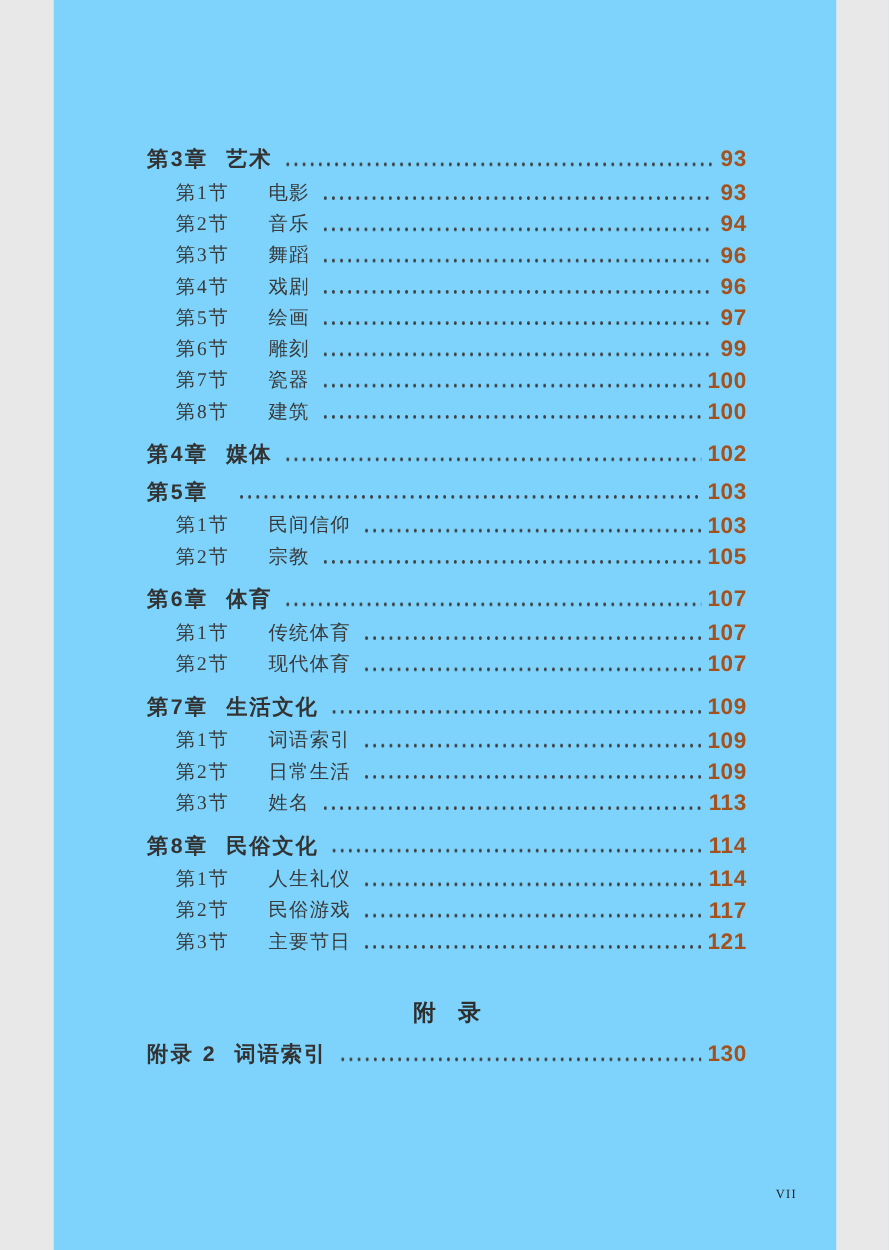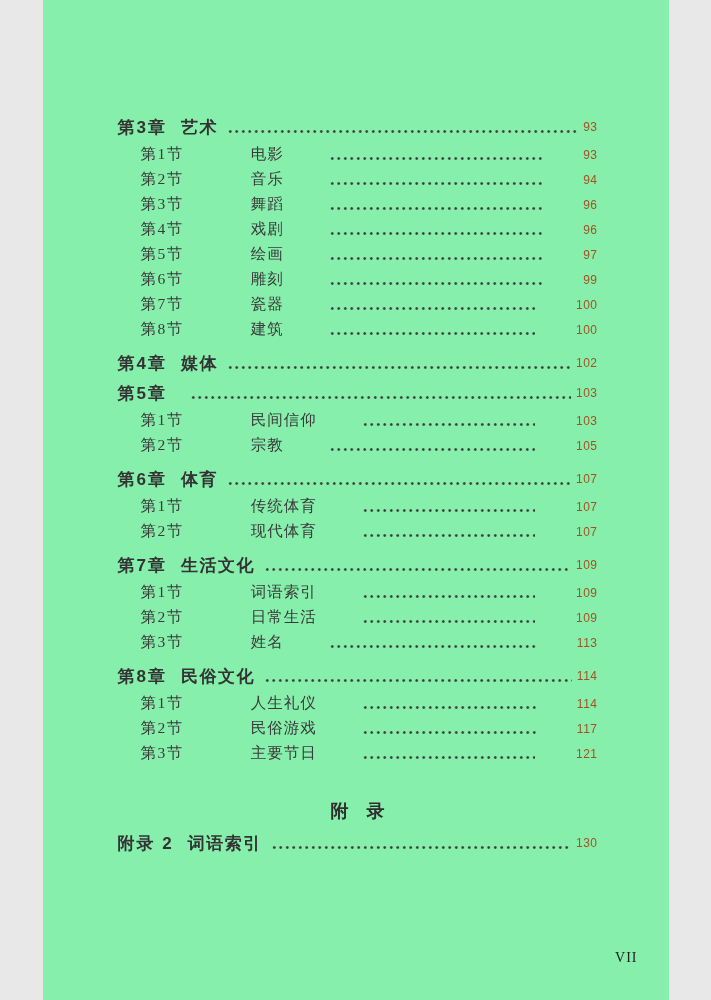--- a/index.html
+++ b/index.html
@@ -5,21 +5,21 @@
   html, body {
     margin: 0;
     padding: 0;
     background: #e8e8e8;
   }
   .page {
     position: relative;
     width: 626px;
     height: 1000px;
     margin: 0 auto;
-    background: #86efac;
+    background: #7dd3fc;
     overflow: hidden;
     font-family: "Liberation Serif", serif;
   }
   .toc {
     padding: 112px 71px 0 75px;
   }
   .row {
     display: flex;
     align-items: center;
   }
@@ -41,21 +41,20 @@
     white-space: nowrap;
   }
   
   .sec {
     height: 25px;
     padding-left: 23px;
     font-family: "Liberation Serif", serif;
     font-weight: normal;
     font-size: 15.5px;
     color: #3a3a3a;
-    gap: 36px;
   }
   .sec .label {
     letter-spacing: 1.5px;
     margin-right: 13px;
     white-space: nowrap;
   }
   .sec .title {
     letter-spacing: 1px;
     white-space: nowrap;
     margin-left: 18px;
@@ -71,22 +70,22 @@
     align-self: stretch;
     margin: 0 5px 0 9px;
     background-image: radial-gradient(circle, #3f3f3f 1.15px, rgba(0,0,0,0) 1.5px);
     background-size: 6.5px 3px;
     background-repeat: repeat-x;
     background-position: left calc(50% + 4px);
   }
   
   .pnum {
     font-family: "Liberation Sans", sans-serif;
-    font-weight: normal;
-    font-size: 12px;
+    font-weight: bold;
+    font-size: 18px;
     color: #a3521f;
     letter-spacing: 0.5px;
     white-space: nowrap;
   }
   
   .apx-heading {
     margin: 28px 0 0 0;
     height: 34px;
     line-height: 34px;
     text-align: center;
@@ -97,21 +96,21 @@
   }
   .apx {
     height: 30px;
   }
   
   .folio {
     position: absolute;
     top: 950px;
     right: 31px;
     font-family: "Liberation Serif", serif;
-    font-size: 14px;
+    font-size: 10px;
     color: #1d1d1d;
     letter-spacing: 1px;
   }
 </style>
 </head>
 <body>
 
 <div class="page">
   <main class="toc">
 

